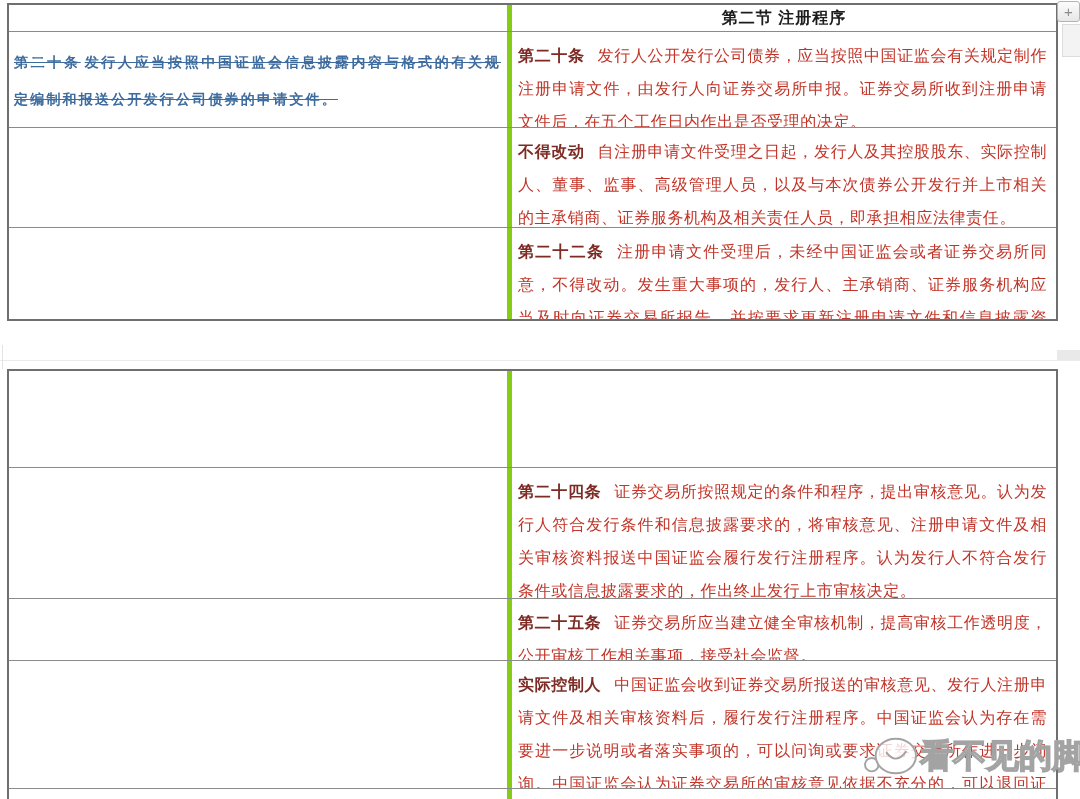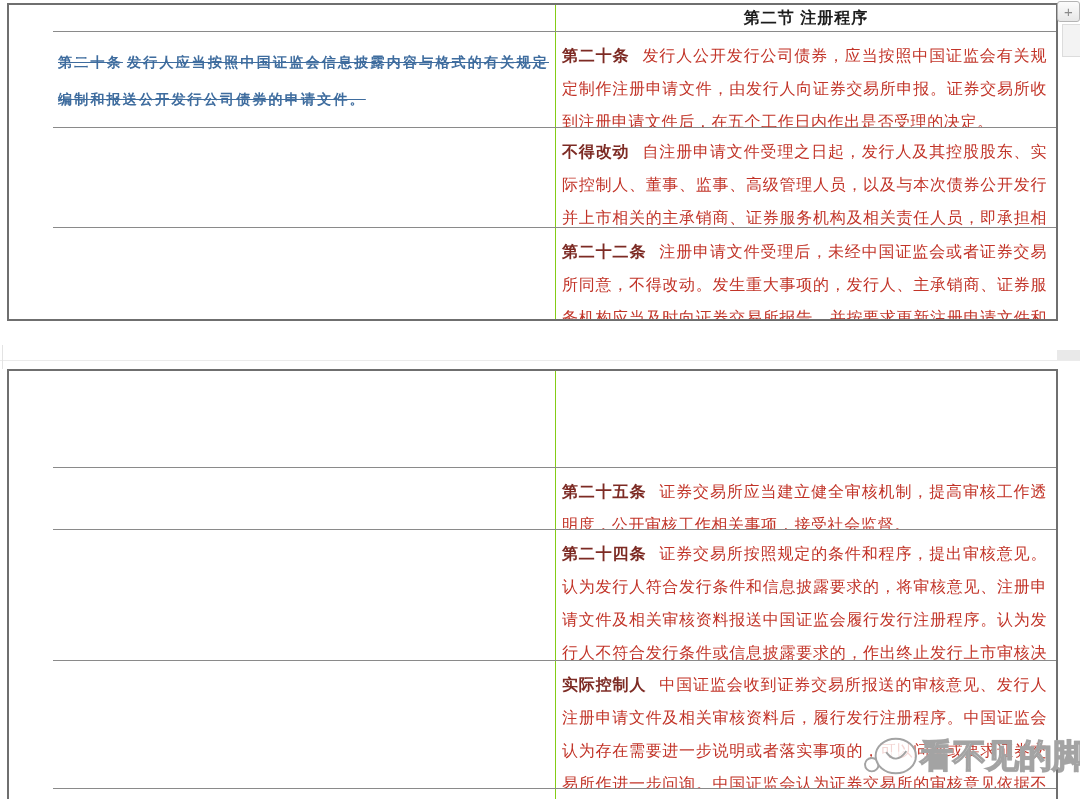--- a/index.html
+++ b/index.html
@@ -7,25 +7,25 @@
   body { position:relative; font-family:"Liberation Serif","DejaVu Serif",serif; }
 
   
   .cmp-table {
     position:absolute; left:7px; width:1051px;
     border:2px solid #6f6f6f; background:#fff;
   }
   #table-top { top:3px; }
   #table-bottom { top:369px; height:470px; }
 
-  .t-row { display:flex; border-top:1px solid #8a8a8a;margin-left:44px; }
+  .t-row { display:flex; border-top:1px solid #8a8a8a; }
   .t-row.first { border-top:none; }
 
   .cell-left {
-    width:503px; border-right:1px solid #84cc16;
+    width:503px; border-right:5px solid #84cc16;
     padding:12px 6px 0 5px; overflow:hidden;
   }
   .cell-right {
     flex:1; padding:7px 9px 0 6px; overflow:hidden;
   }
 
   .header-row { height:26px; }
   .header-row .cell-right { padding:0 6px; }
 
   .section-title {
@@ -150,34 +150,34 @@
 <div class="seam-line"></div>
 <div class="seam-stub"></div>
 <div class="seam-block"></div>
 
 <div class="cmp-table" id="table-bottom">
 
   <div class="t-row first r-h97">
     <div class="cell-left"></div>
   </div>
 
+  <div class="t-row r-h131">
+    <div class="cell-left"></div>
+    <div class="cell-right">
+      <div class="article">
+        <span class="num">第二十四条</span><span>证券交易所按照规定的条件和程序，提出审核意见。认为发行人符合发行条件和信息披露要求的，将审核意见、注册申请文件及相关审核资料报送中国证监会履行发行注册程序。认为发行人不符合发行条件或信息披露要求的，作出终止发行上市审核决定。</span>
+      </div>
+    </div>
+  </div>
+
   <div class="t-row r-h62">
     <div class="cell-left"></div>
     <div class="cell-right">
       <div class="article">
         <span class="num">第二十五条</span><span>证券交易所应当建立健全审核机制，提高审核工作透明度，公开审核工作相关事项，接受社会监督。</span>
-      </div>
-    </div>
-  </div>
-
-  <div class="t-row r-h131">
-    <div class="cell-left"></div>
-    <div class="cell-right">
-      <div class="article">
-        <span class="num">第二十四条</span><span>证券交易所按照规定的条件和程序，提出审核意见。认为发行人符合发行条件和信息披露要求的，将审核意见、注册申请文件及相关审核资料报送中国证监会履行发行注册程序。认为发行人不符合发行条件或信息披露要求的，作出终止发行上市审核决定。</span>
       </div>
     </div>
   </div>
 
   <div class="t-row r-h128">
     <div class="cell-left"></div>
     <div class="cell-right">
       <div class="article">
         <span class="num">实际控制人</span><span>中国证监会收到证券交易所报送的审核意见、发行人注册申请文件及相关审核资料后，履行发行注册程序。中国证监会认为存在需要进一步说明或者落实事项的，可以问询或要求证券交易所作进一步问询。中国证监会认为证券交易所的审核意见依据不充分的，可以退回证券交易所补充审核。</span>
       </div>

